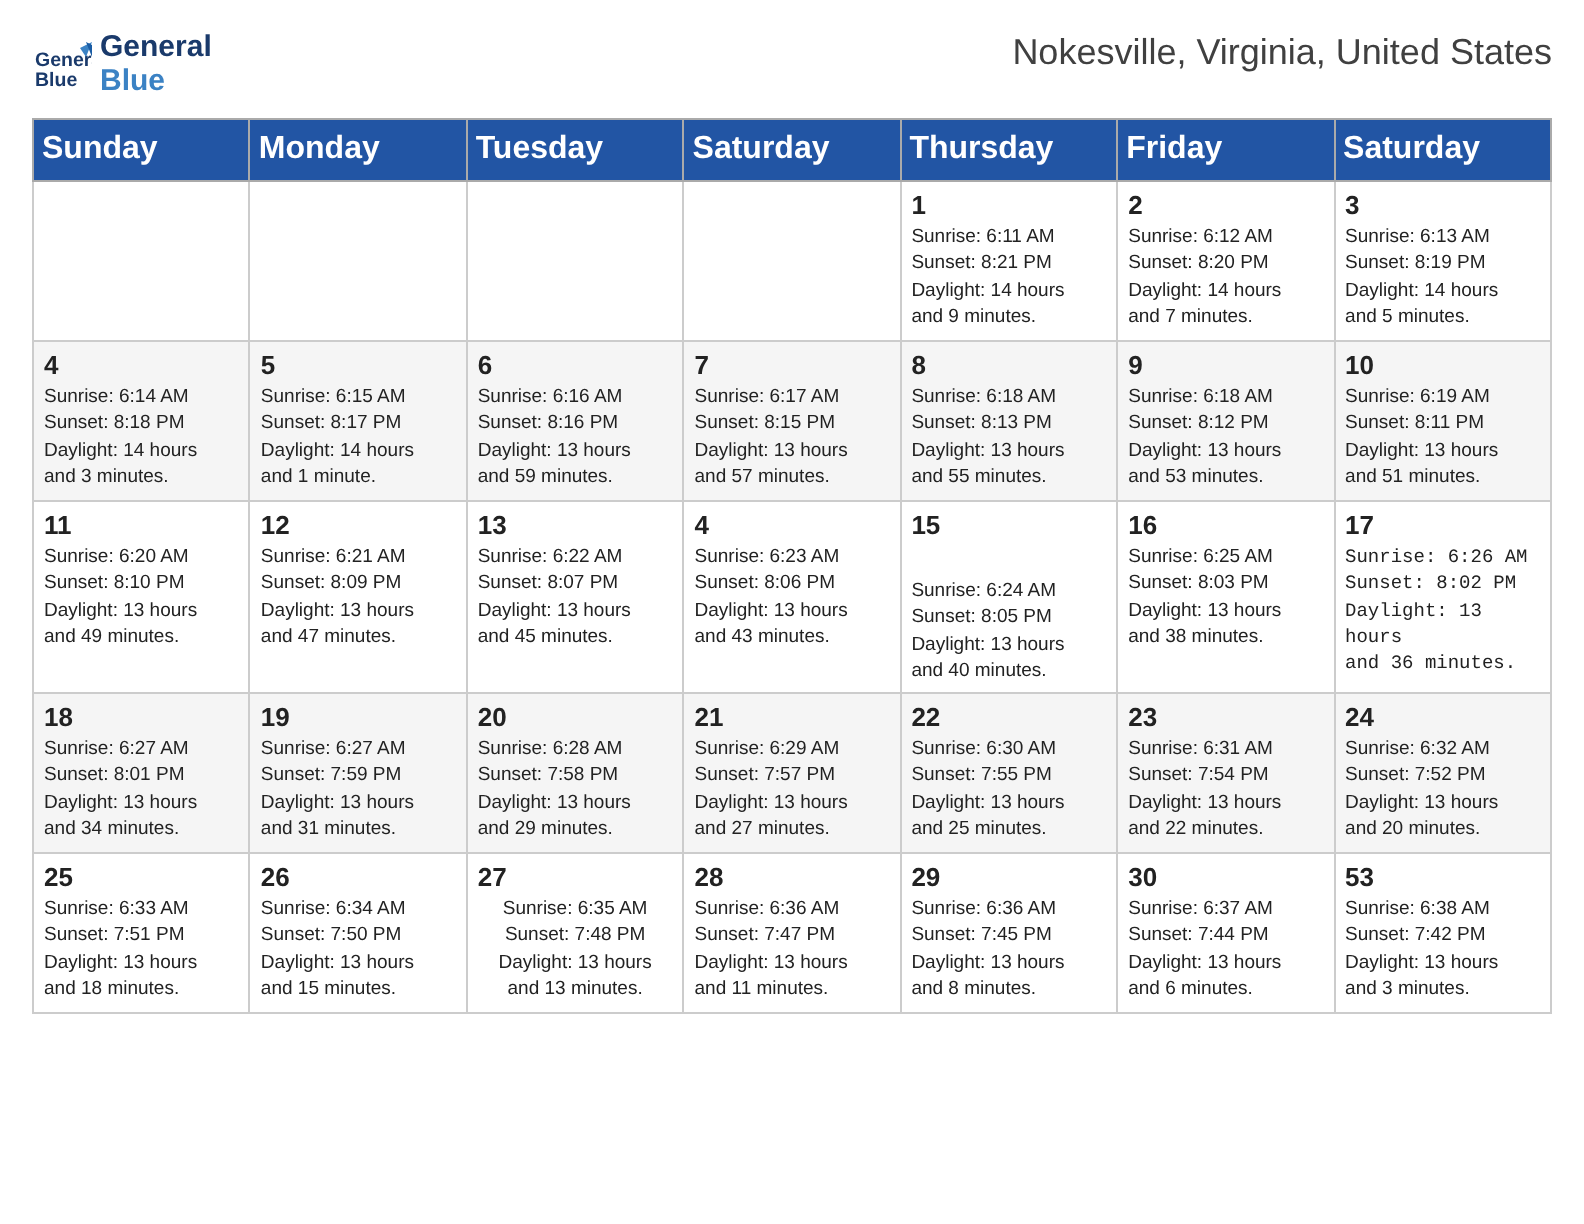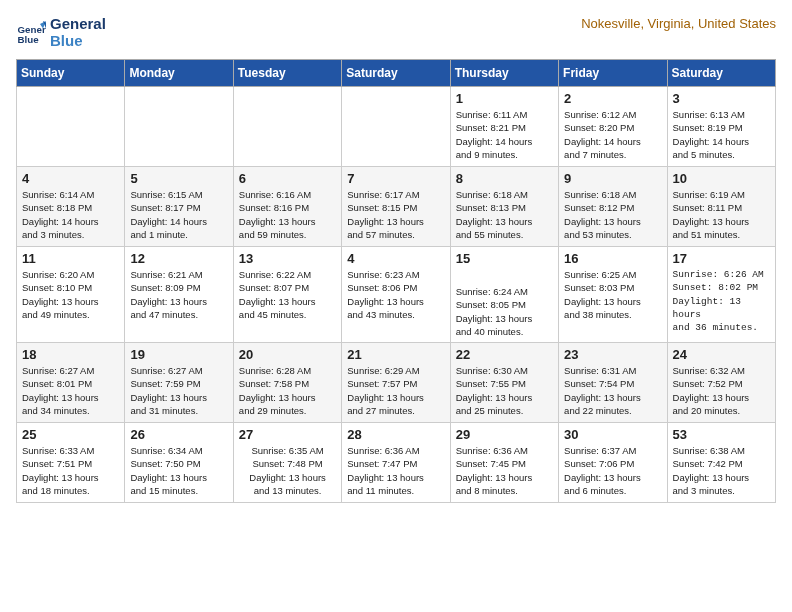--- a/index.html
+++ b/index.html
@@ -27,31 +27,31 @@
     }
     .title-block {
       text-align: right;
     }
     .month-year {
       font-size: 36px;
       font-weight: bold;
       color: #222;
     }
     .location {
-      font-size: 13px;
-      color: #a16207;
+      font-size: 18px;
+      color: #404040;
     }
     table {
       width: 100%;
       border-collapse: collapse;
     }
     th {
       background: #2255a4;
       color: #fff;
-      font-size: 12px;
+      font-size: 16px;
       font-weight: bold;
       padding: 6px 4px;
       text-align: left;
       border: 1px solid #aaa;
     }
     td {
       vertical-align: top;
       border: 1px solid #ccc;
       padding: 4px 5px;
       font-size: 10px;
@@ -321,21 +321,21 @@
         <td>
           <div class="day-num">29</div>
           <div class="day-info" style="white-space: pre-line;">Sunrise: 6:36 AM
 Sunset: 7:45 PM
 Daylight: 13 hours
 and 8 minutes.</div>
         </td>
         <td>
           <div class="day-num">30</div>
           <div class="day-info" style="white-space: pre-line;">Sunrise: 6:37 AM
-Sunset: 7:06 PM
+Sunset: 7:44 PM
 Daylight: 13 hours
 and 6 minutes.</div>
         </td>
         <td>
           <div class="day-num">53</div>
           <div class="day-info" style="white-space: pre-line;">Sunrise: 6:38 AM
 Sunset: 7:42 PM
 Daylight: 13 hours
 and 3 minutes.</div>
         </td>

